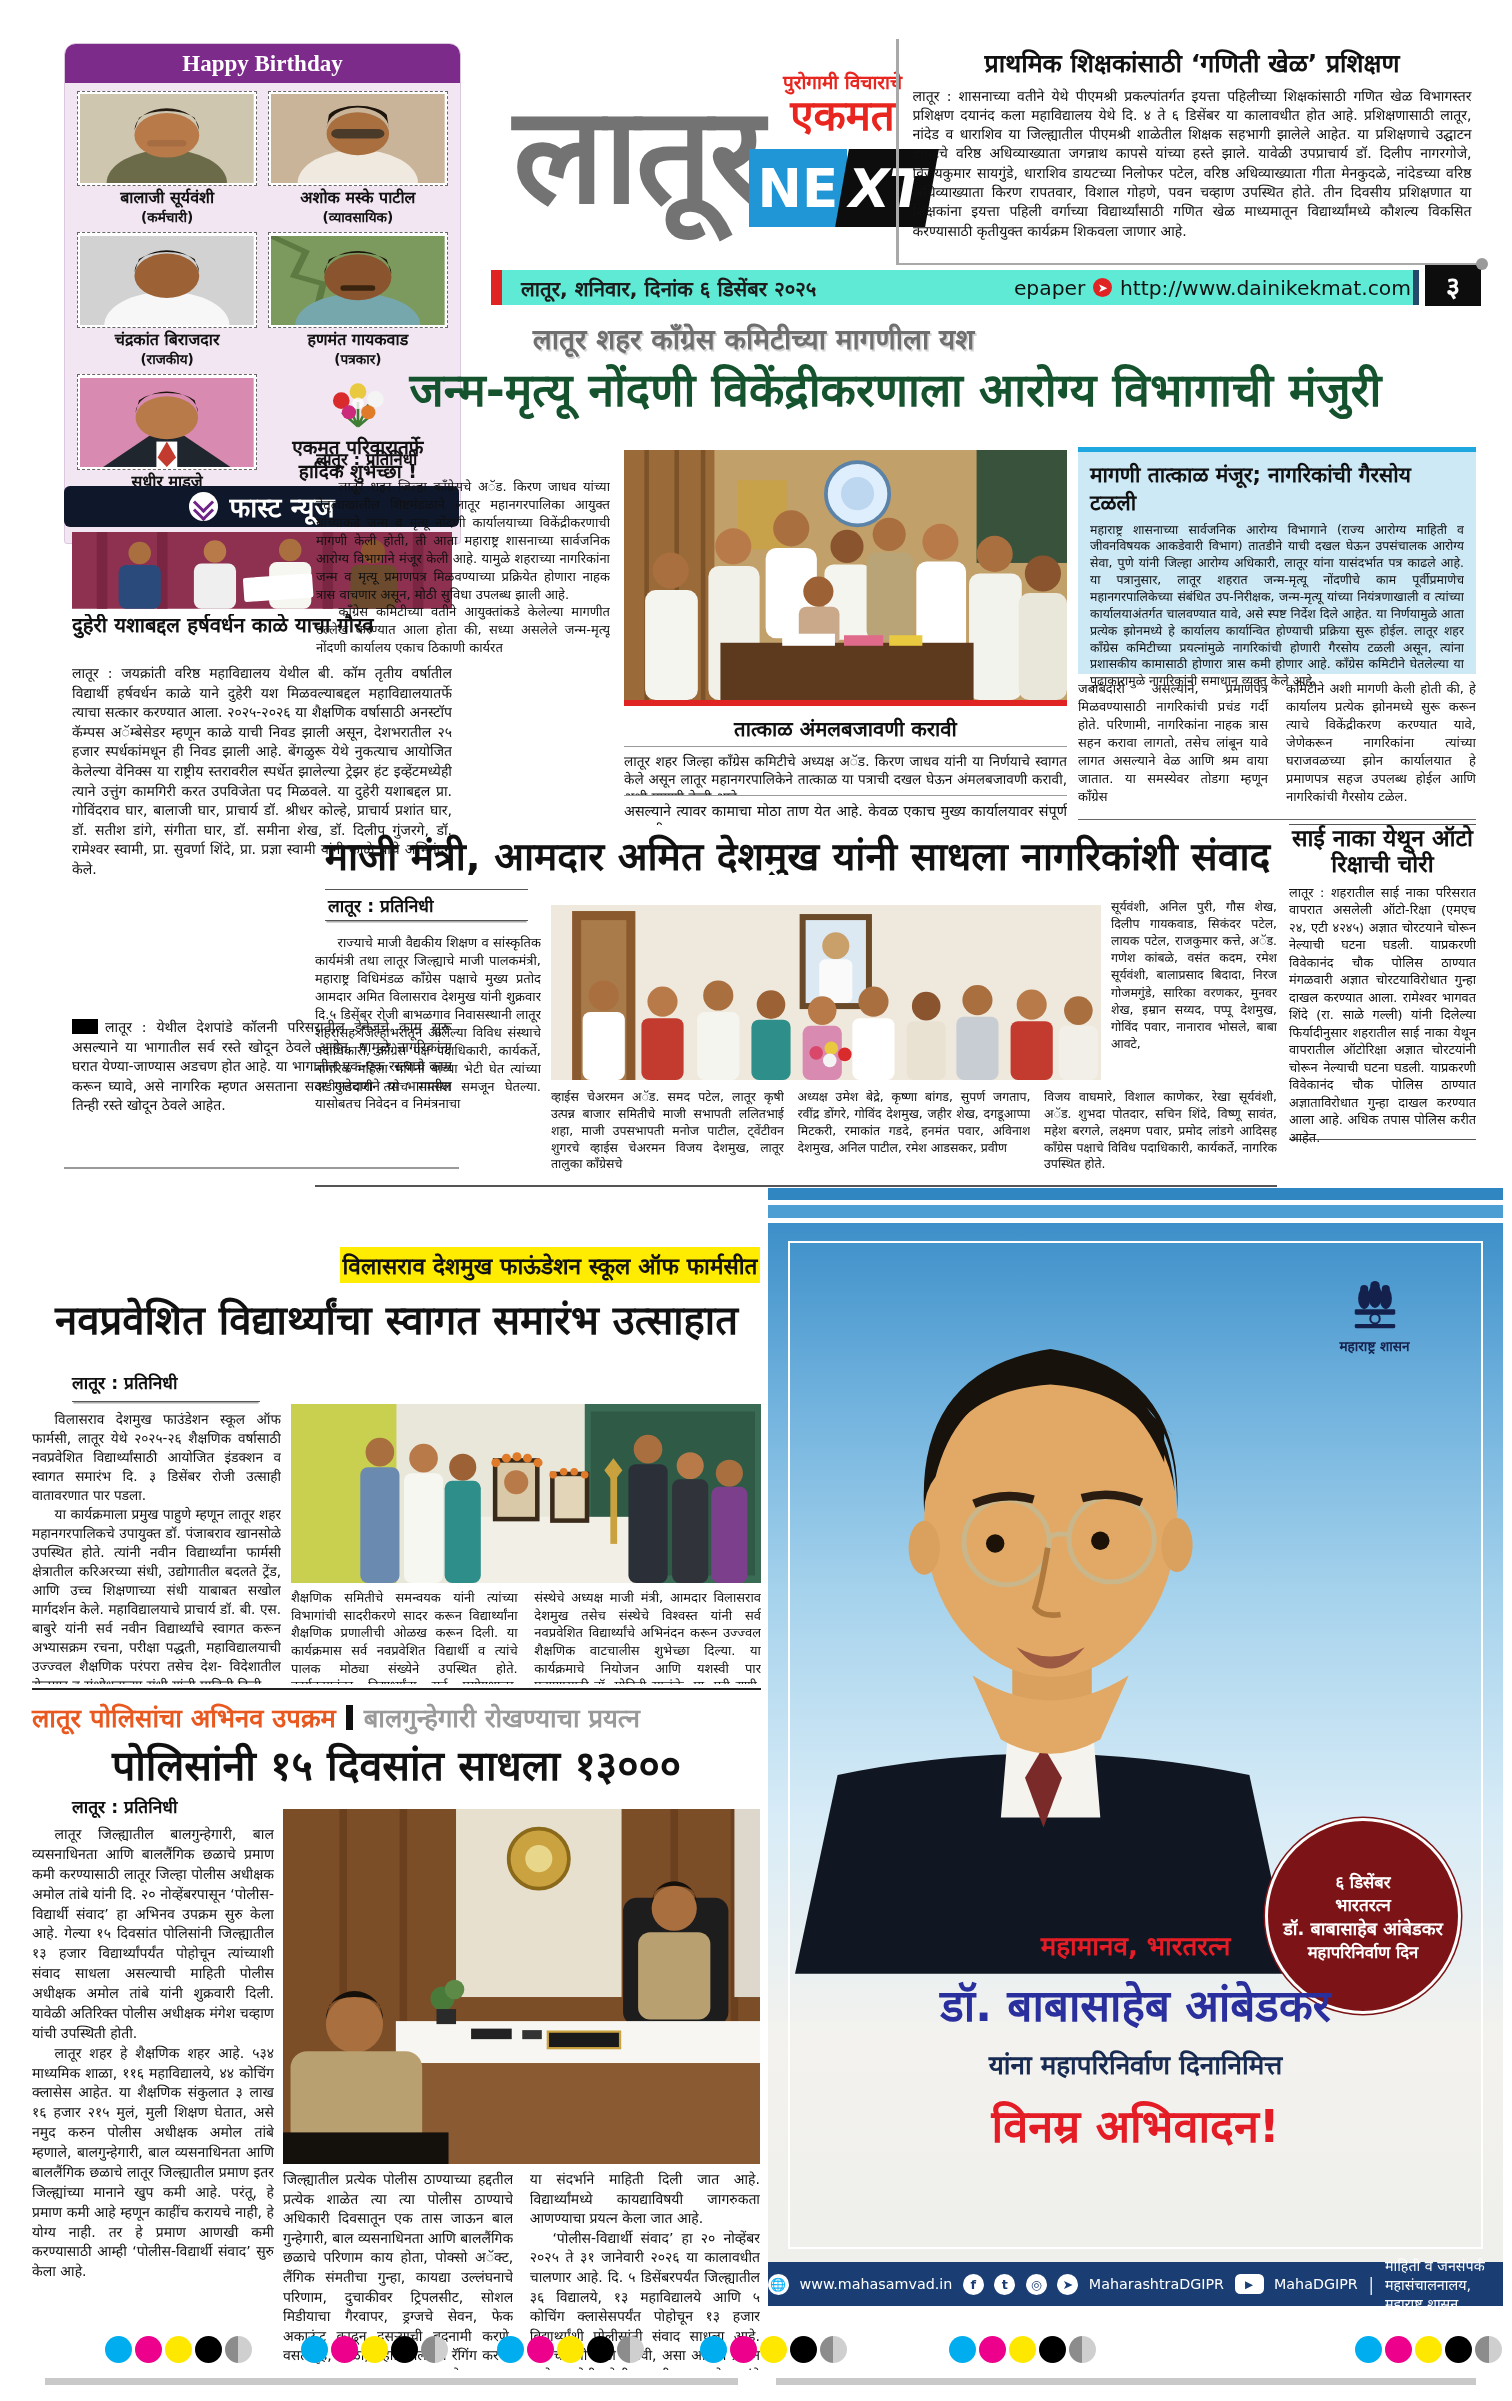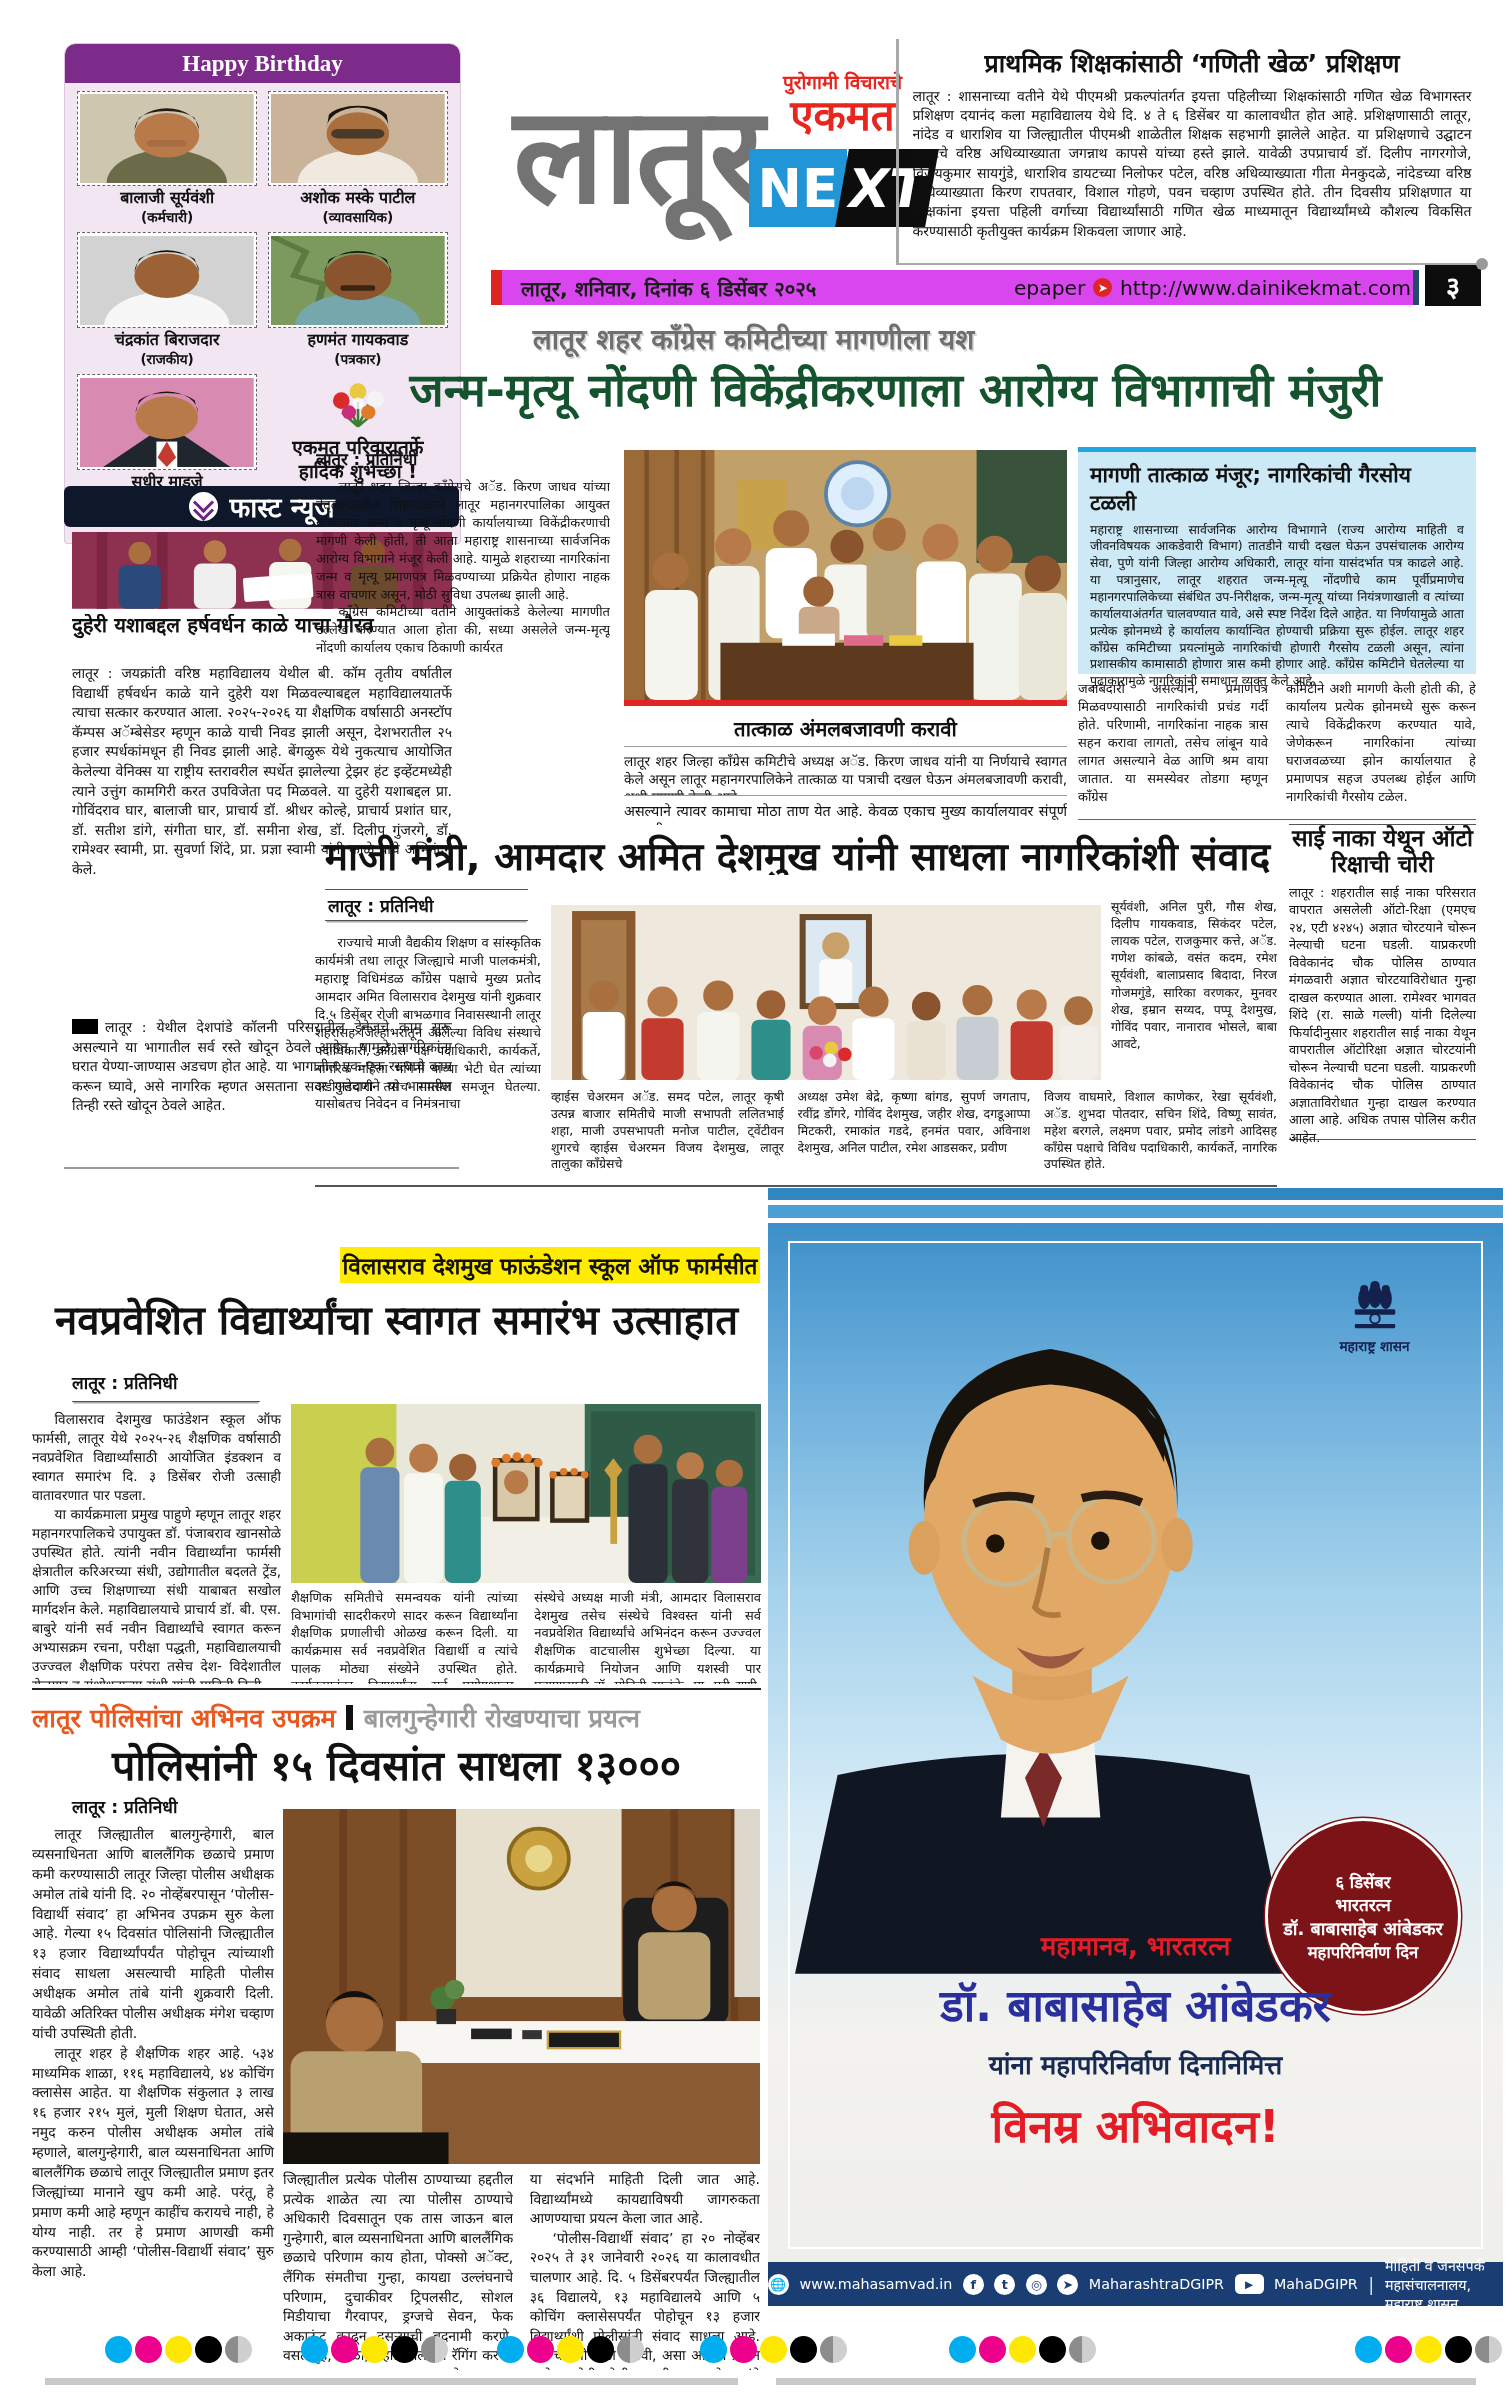--- a/index.html
+++ b/index.html
@@ -43,21 +43,21 @@
   .mh-title{left:486px;top:60px;width:275px;height:200px;font-size:134px;font-weight:bold;
             line-height:192px;color:#737373;letter-spacing:-3px;text-align:right;}
   .mh-tag{left:767px;top:69px;width:151px;height:75px;text-align:center;color:#e8251f;}
   .mh-tag .t1{display:block;font-size:19px;font-weight:bold;}
   .mh-tag .t2{display:block;font-size:42px;font-weight:bold;line-height:1.0;}
   .next{left:749px;top:149px;width:188px;height:78px;display:flex;}
   .next .nb{background:#2196d6;color:#fff;font-size:53px;font-weight:bold;display:flex;
             align-items:center;justify-content:center;width:52%;height:100%;}
   .next .xb{background:#0d0d0d;color:#fff;font-size:53px;font-weight:bold;display:flex;
             align-items:center;justify-content:center;width:48%;height:100%;transform:skewX(-10deg);margin-left:-4.5px;}
-  .datebar{left:491px;top:270px;width:928px;height:35px;background:#d946ef;display:flex;align-items:center;}
+  .datebar{left:491px;top:270px;width:928px;height:35px;background:#5eead4;display:flex;align-items:center;}
   .datebar .acc{width:10.5px;height:35px;background:#e02424;margin-right:19.6px;flex:none;}
   .datebar .dt{font-size:20.3px;font-weight:bold;color:#1c1c1c;}
   .datebar .ep{margin-left:auto;margin-right:2px;display:flex;align-items:center;gap:7.5px;
                font-size:20.3px;color:#111;}
   .ep-ic{width:19.6px;height:19.6px;border-radius:50%;background:#e02424;color:#fff;font-size:12px;
          display:flex;align-items:center;justify-content:center;}
   .db-div{width:6px;height:35px;background:#24496b;flex:none;}
   .pagenum{left:1425px;top:265px;width:56px;height:41px;background:#0d0d0d;color:#fff;
            font-size:27px;font-weight:bold;display:flex;align-items:center;justify-content:center;}
 

